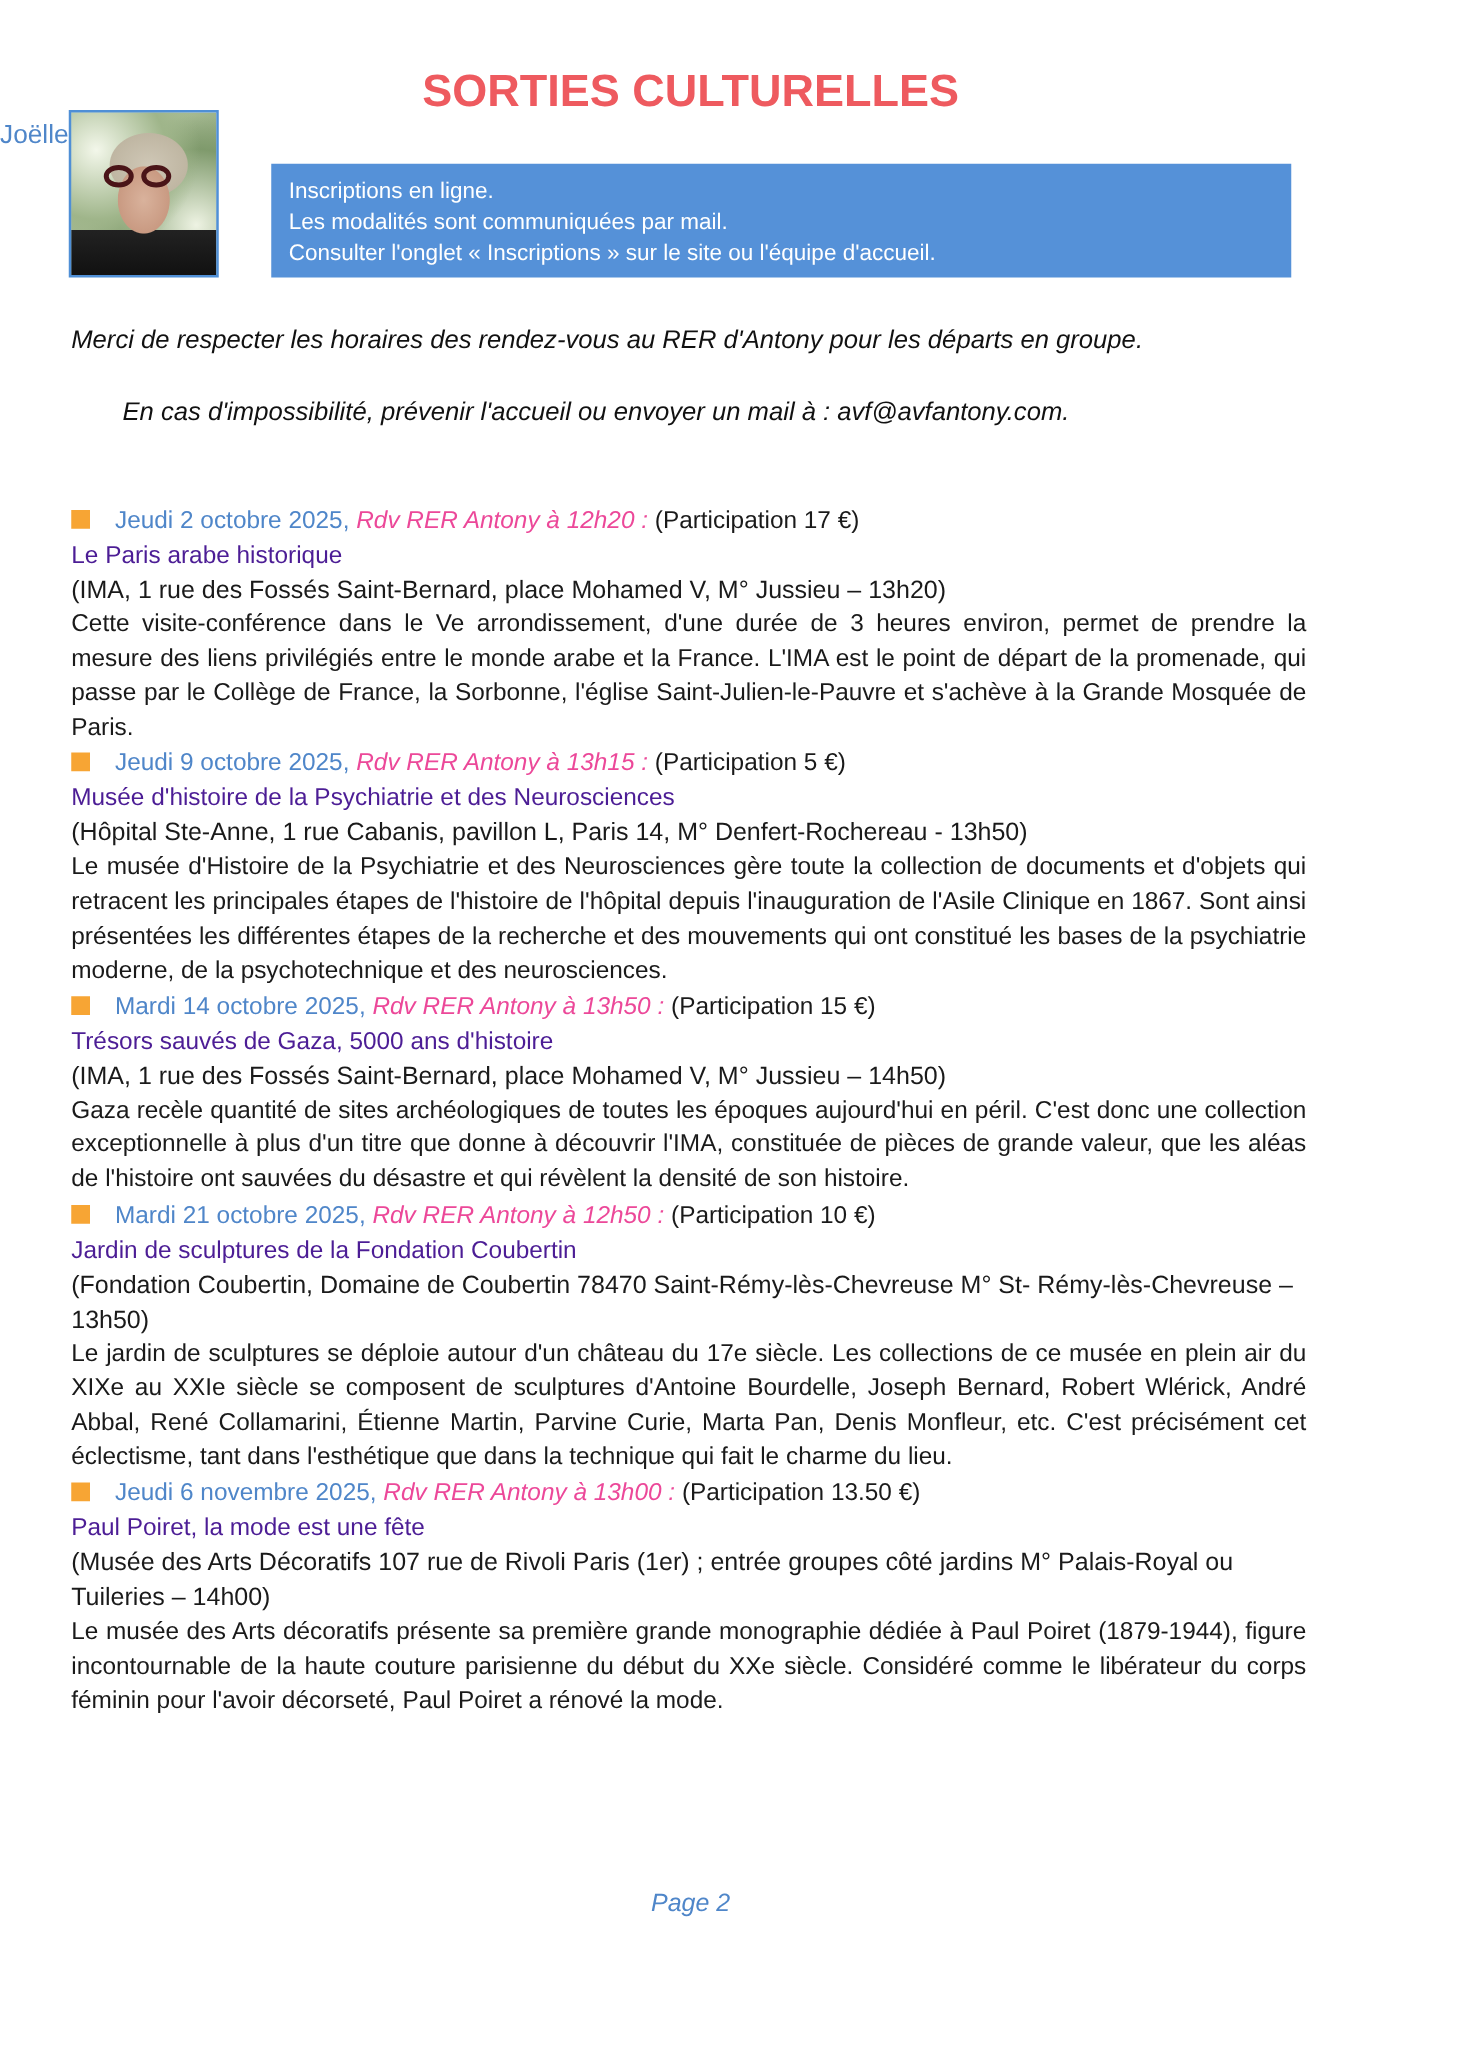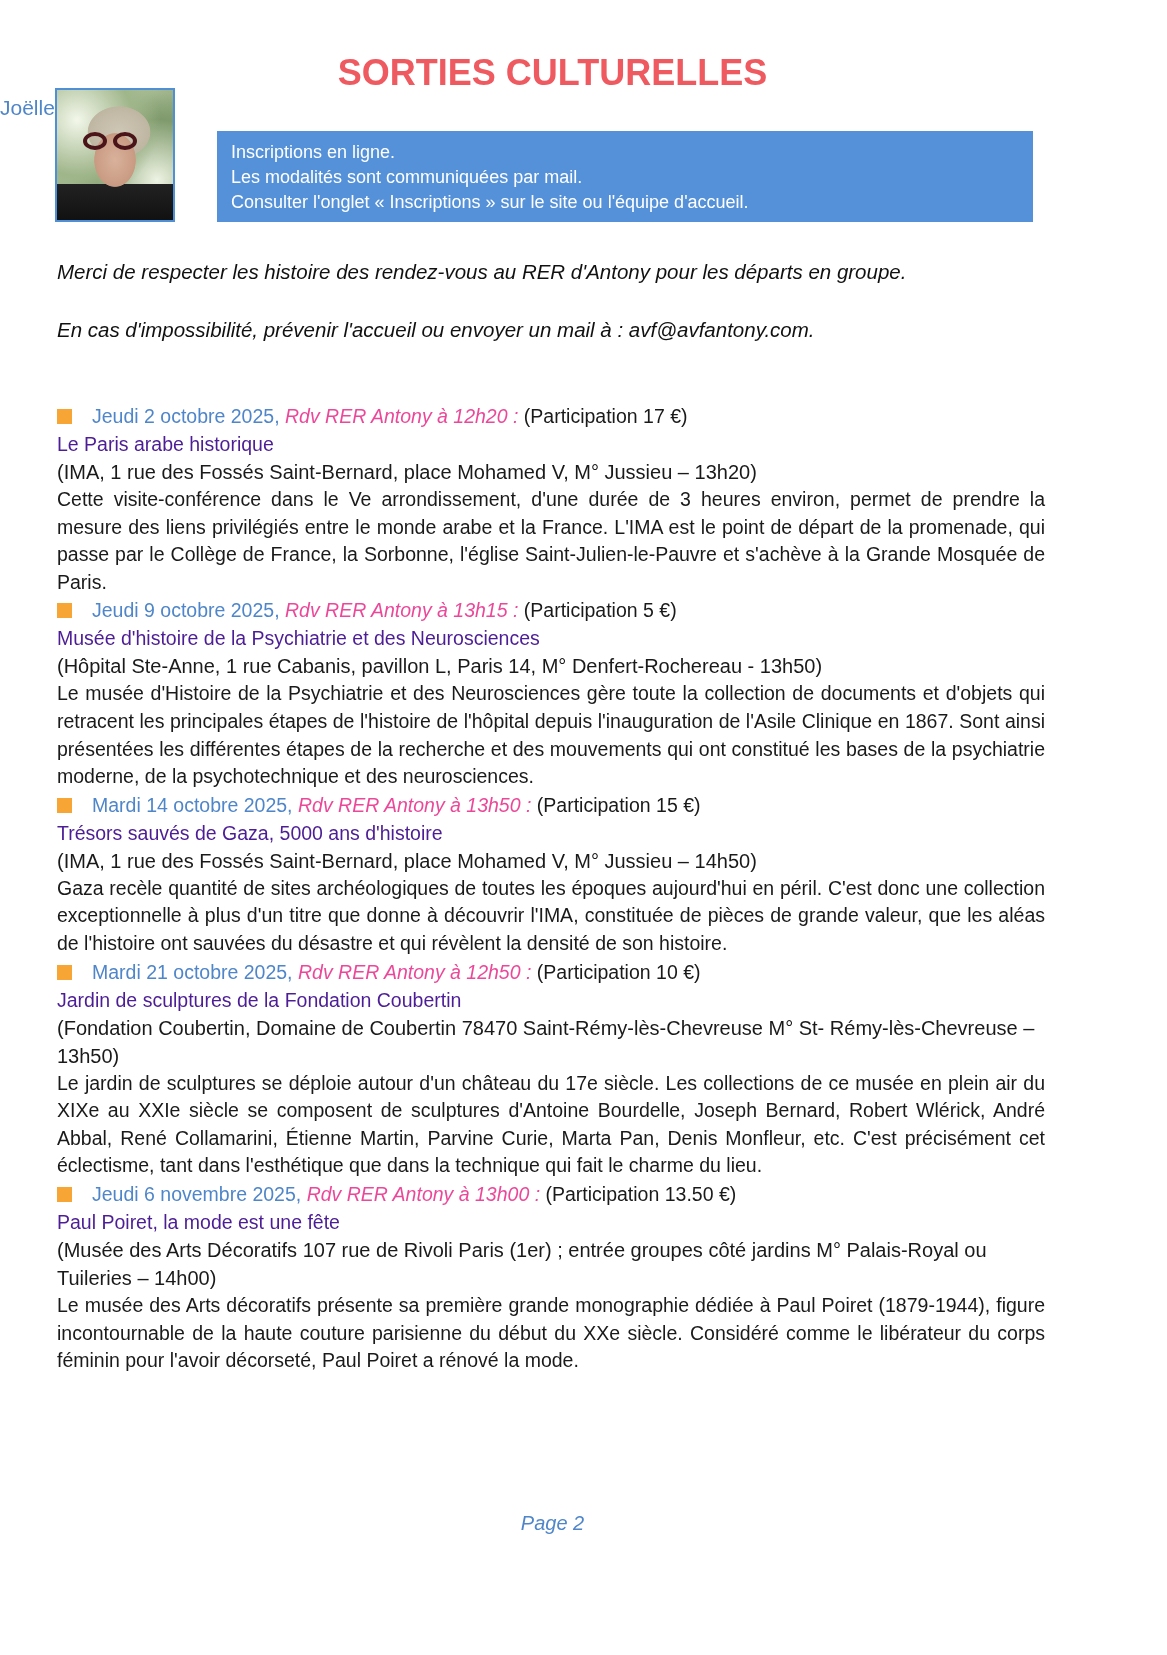--- a/index.html
+++ b/index.html
@@ -38,21 +38,21 @@
 
     .info-box {
       position: absolute; left: 217px; top: 131px; width: 816px; height: 91px;
       background: #5591d8; color: #ffffff; padding: 9px 14px;
       font-size: 18px; line-height: 25px;
     }
     .notice {
       position: absolute; left: 57px; top: 257px; width: 960px;
       font-style: italic; font-size: 20.5px; line-height: 29px; color: #111;
     }
-    .notice p + p { margin-top: 29px; }
+    .notice p + p { margin-top: 29px; margin-left: 41px; }
 
     .events { position: absolute; left: 57px; top: 402px; width: 988px; }
     .event-head { font-size: 19.5px; line-height: 28px; white-space: nowrap; }
     .bullet {
       display: inline-block; width: 15px; height: 15px; background: #f7a534;
       margin-right: 20px; vertical-align: -1px;
     }
     .date { color: #4f86c9; }
     .rdv { color: #ec4899; font-style: italic; }
     .price { color: #1a1a1a; }
@@ -78,21 +78,21 @@
     </div>
 </div>
 
 <div class="info-box">
   <div>Inscriptions en ligne.</div>
   <div>Les modalités sont communiquées par mail.</div>
   <div>Consulter l'onglet « Inscriptions » sur le site ou l'équipe d'accueil.</div>
 </div>
 
 <div class="notice">
-  <p>Merci de respecter les histoire des rendez-vous au RER d'Antony pour les départs en groupe.</p>
+  <p>Merci de respecter les horaires des rendez-vous au RER d'Antony pour les départs en groupe.</p>
   <p>En cas d'impossibilité, prévenir l'accueil ou envoyer un mail à : avf@avfantony.com.</p>
 </div>
 
 <div class="events">
 
   <div class="event">
     <div class="event-head">
       <span class="bullet"></span><span class="date">Jeudi 2 octobre 2025,</span> <span class="rdv">Rdv RER Antony à 12h20 :</span> <span class="price">(Participation 17 €)</span>
     </div>
     <div class="event-title">Le Paris arabe historique</div>

